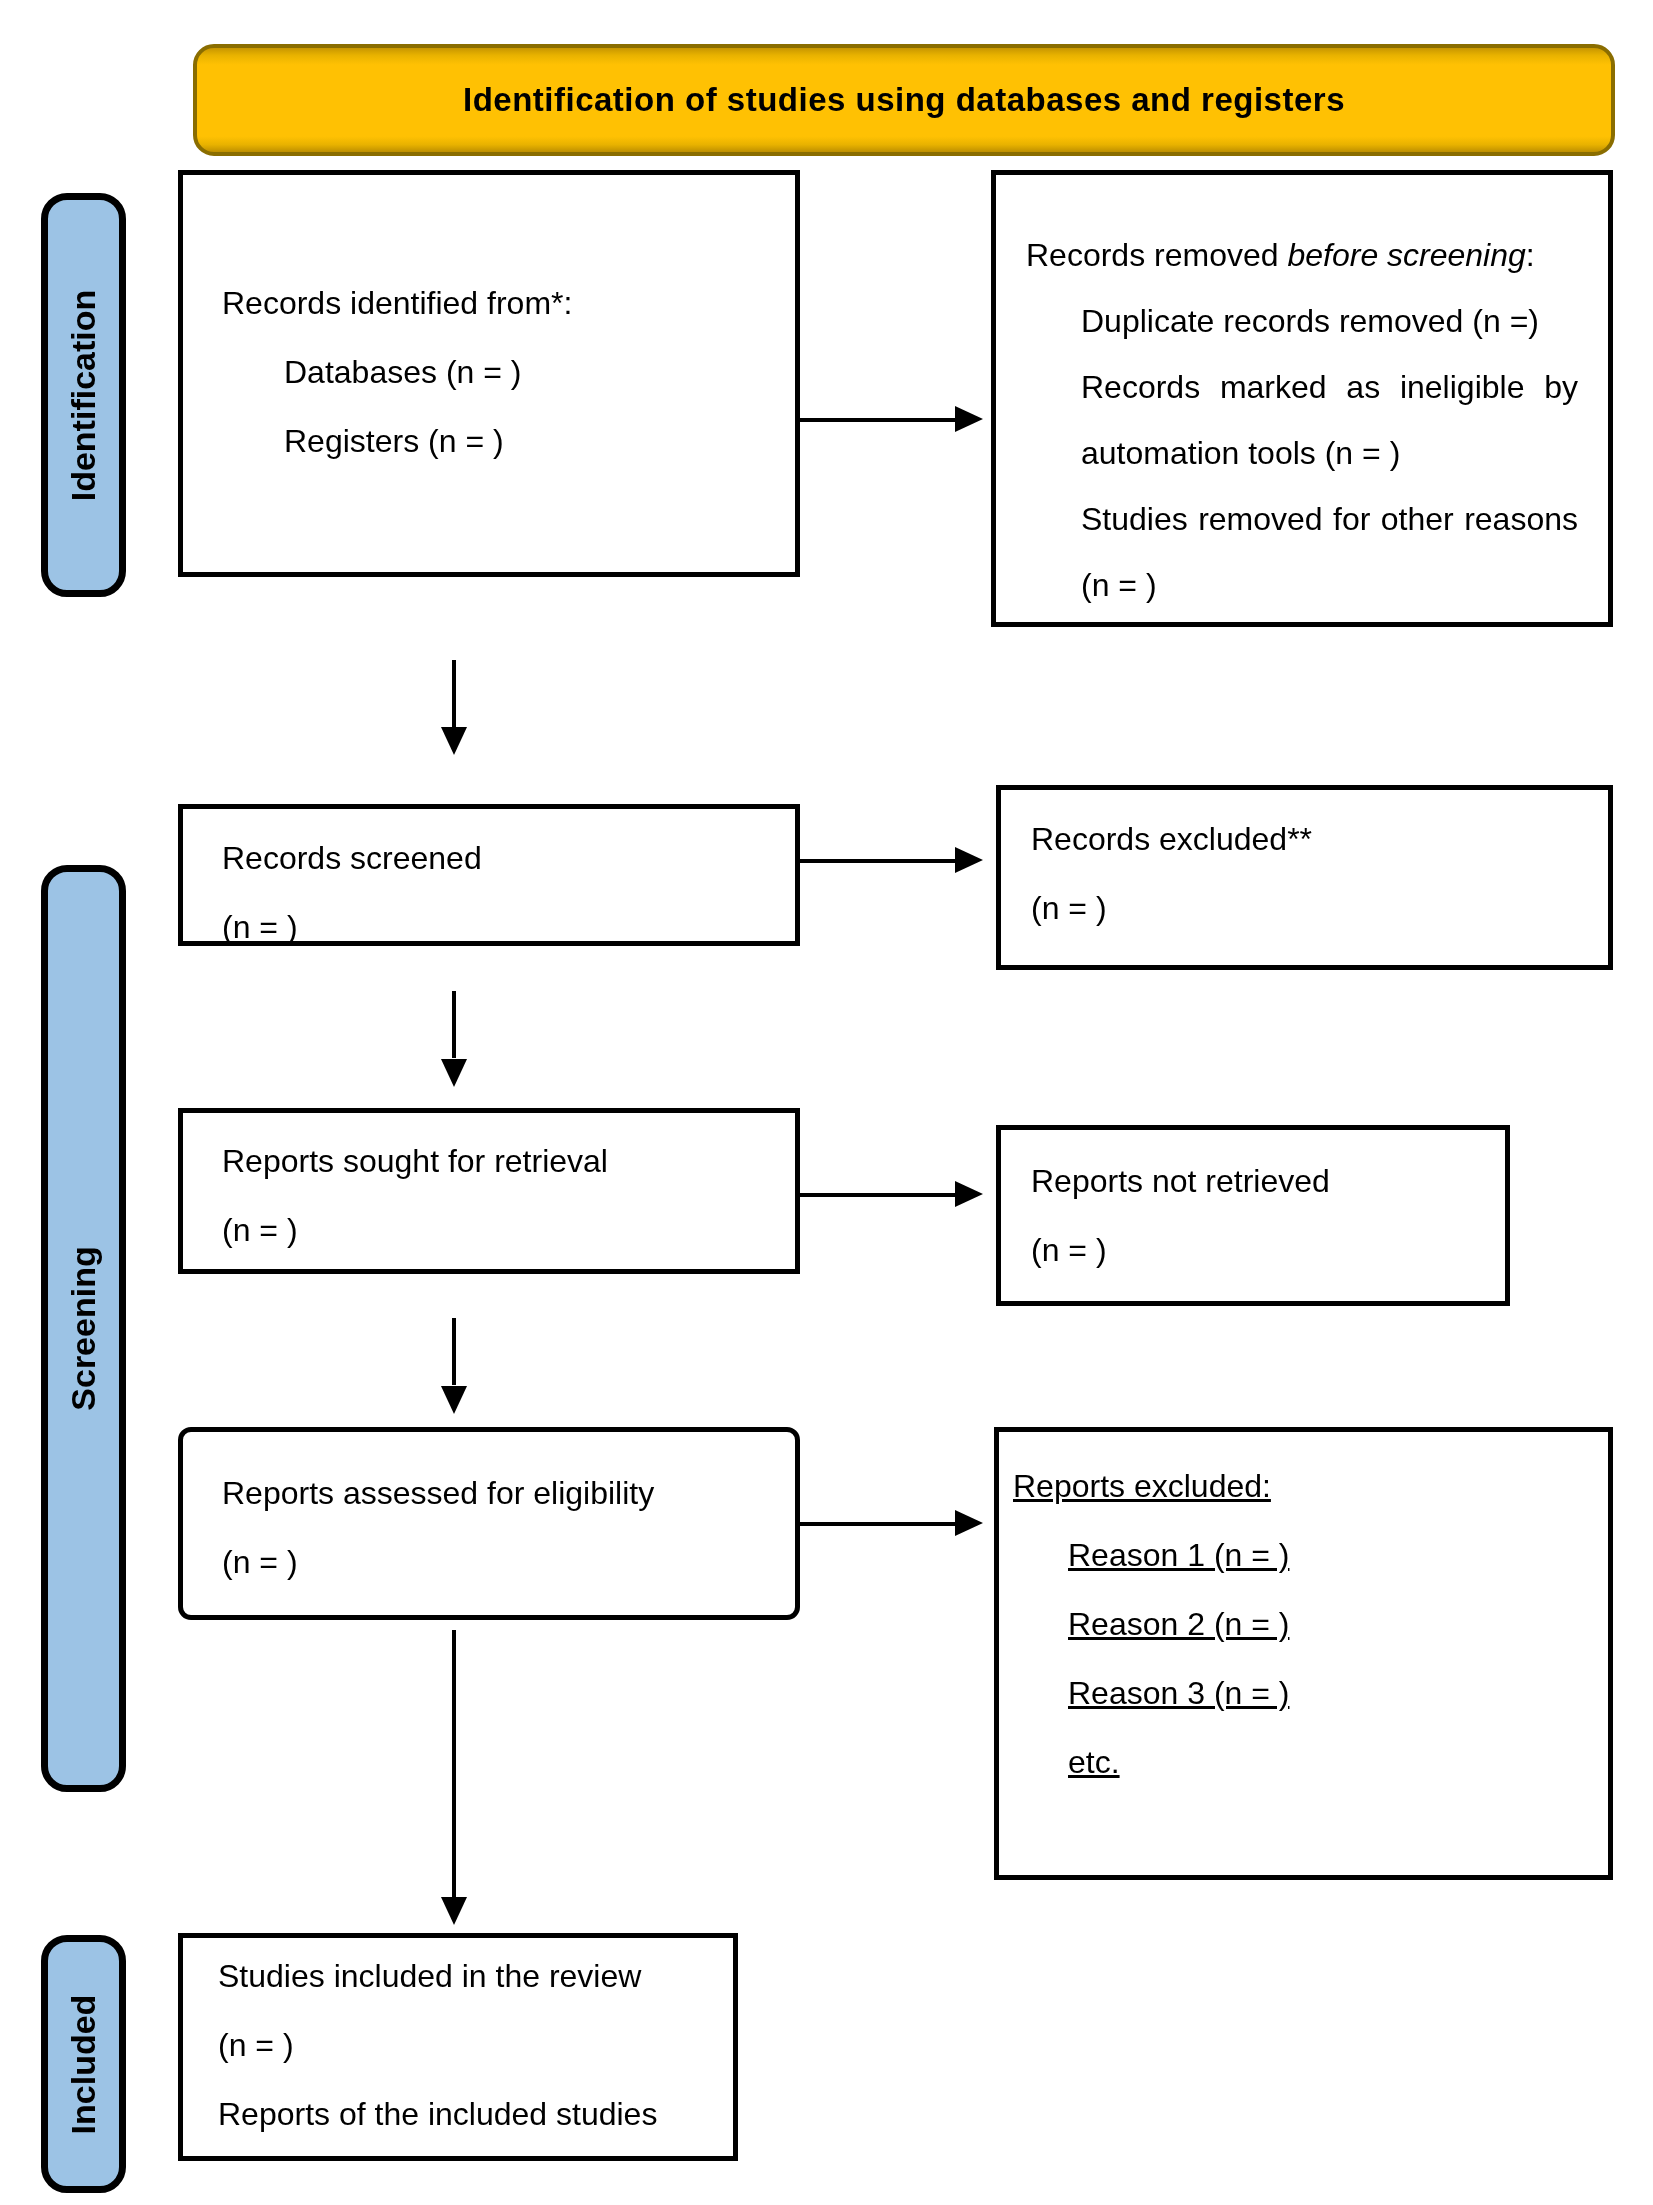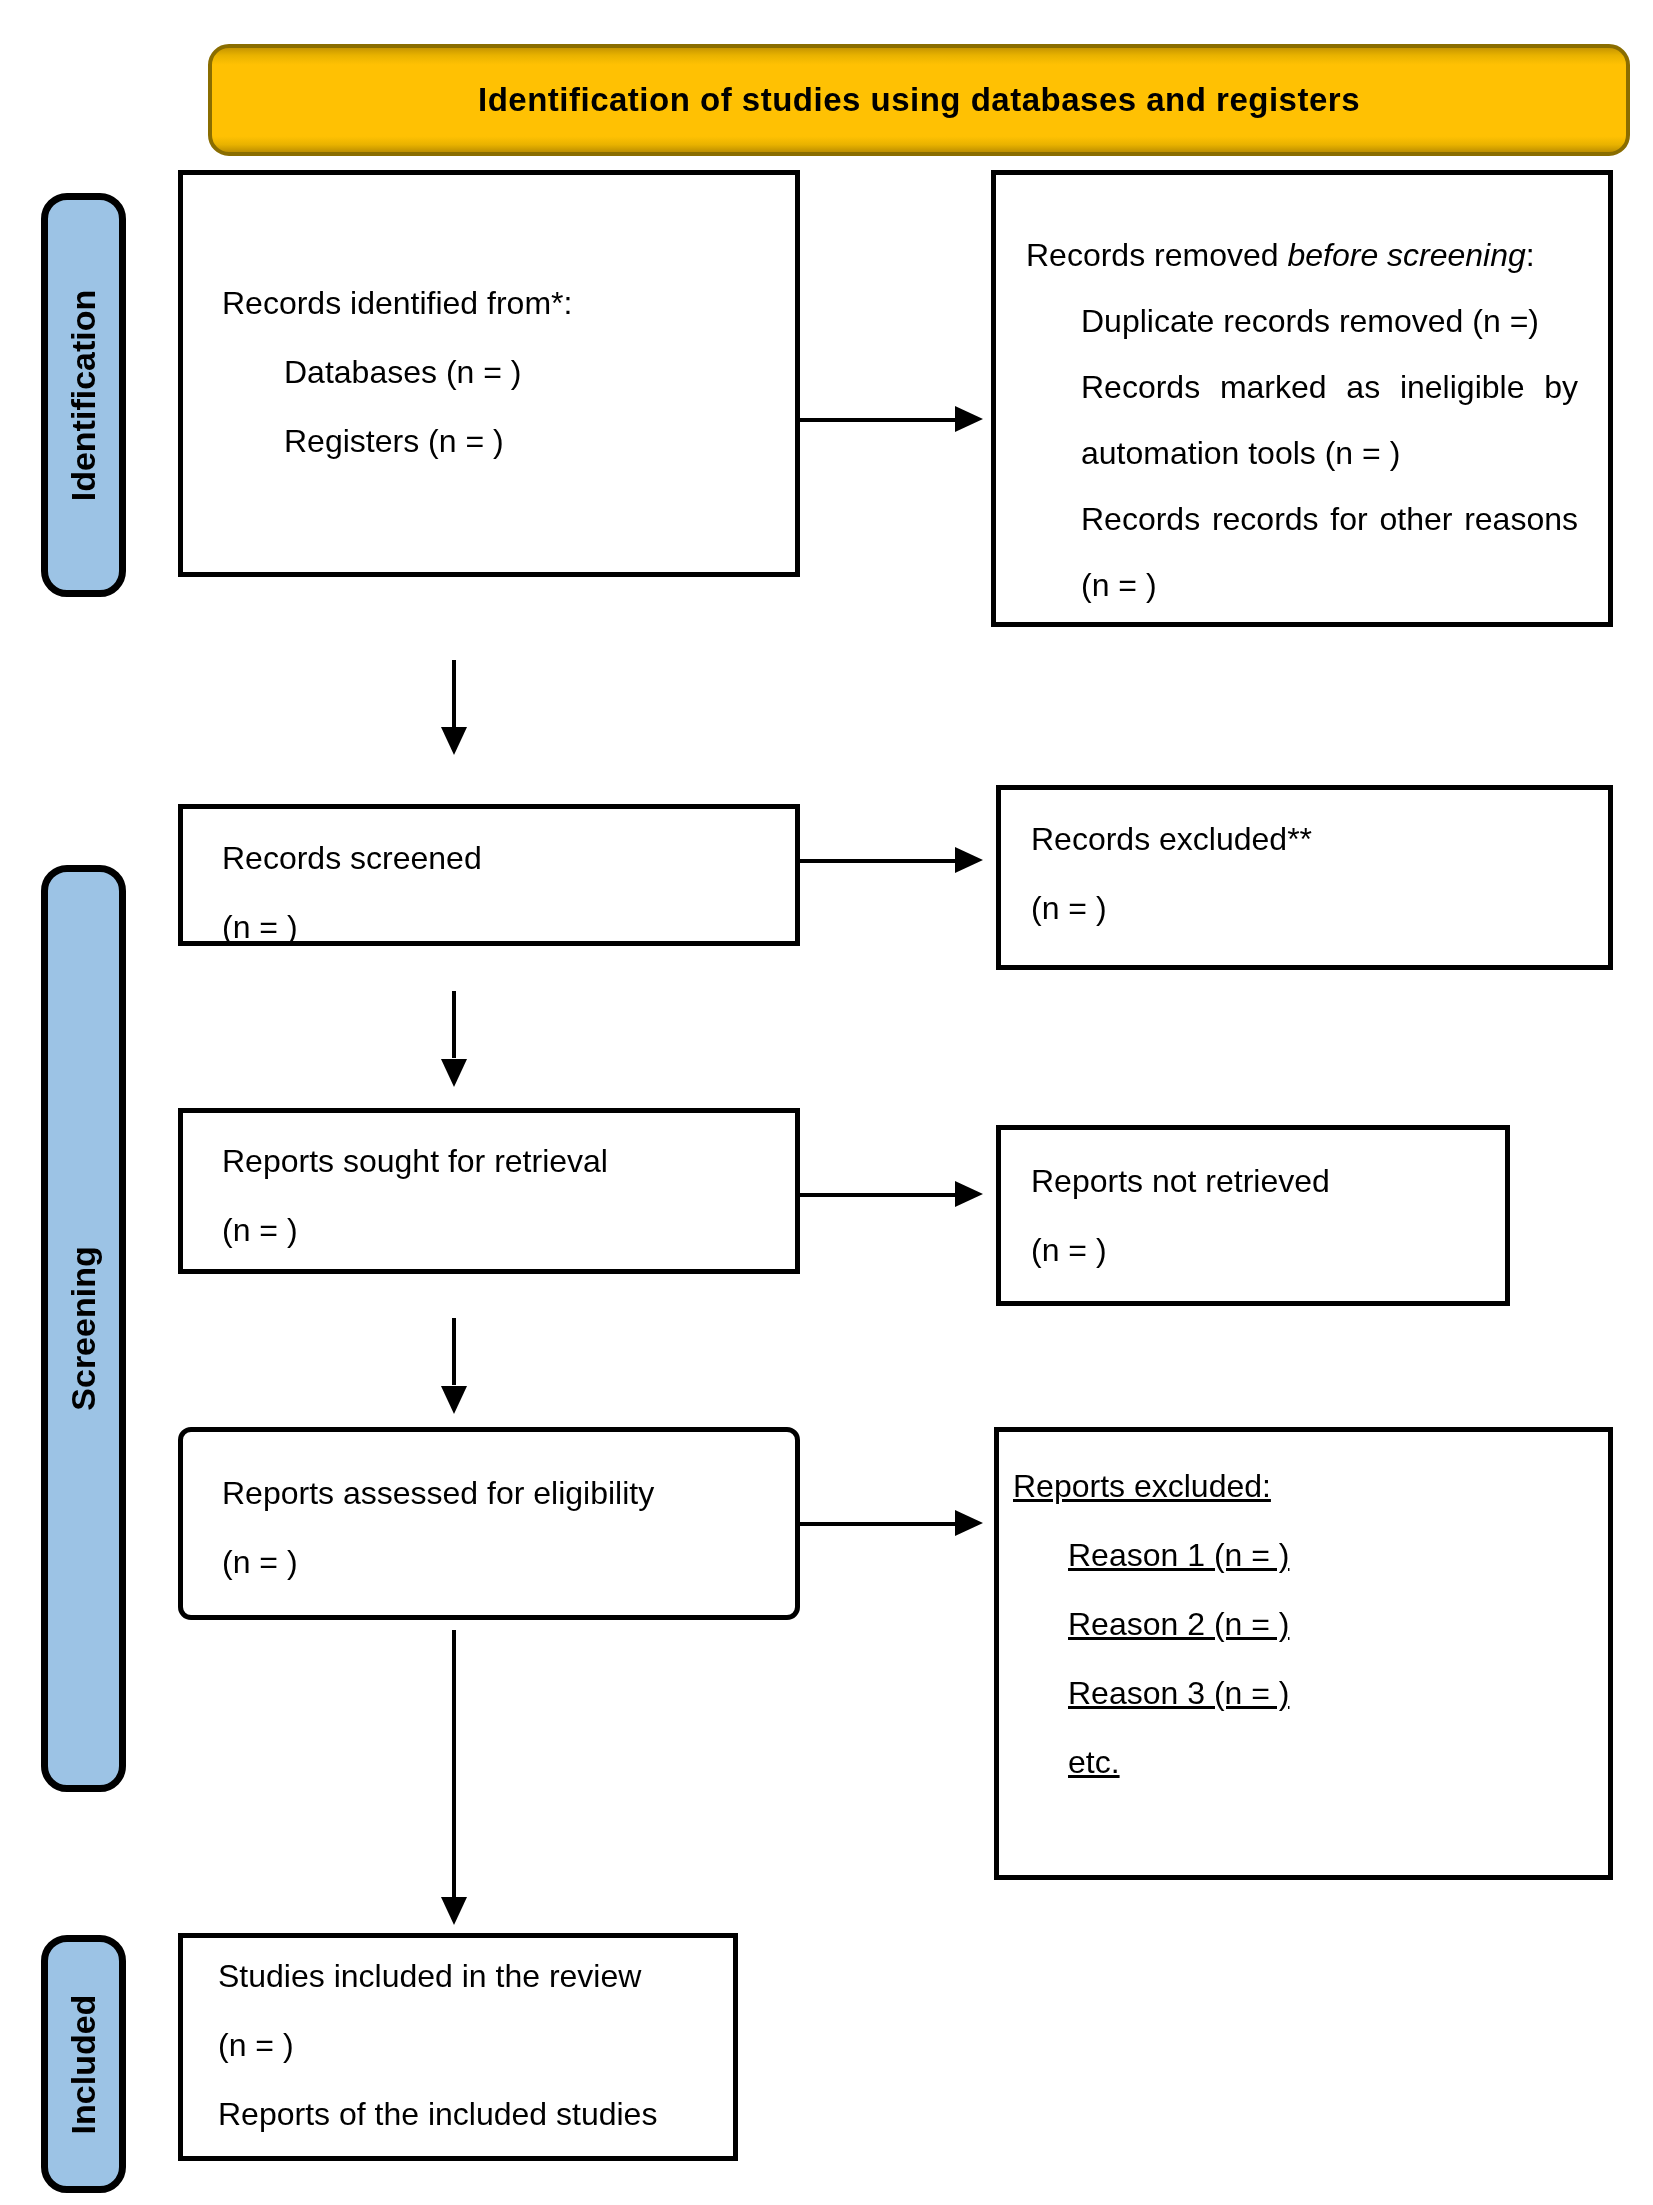--- a/index.html
+++ b/index.html
@@ -6,21 +6,21 @@
   #canvas{
     position:relative; width:1653px; height:2205px; background:#ffffff;
     font-family:"Liberation Sans", sans-serif; color:#000;
   }
   
   .banner{
     position:absolute; left:193px; top:44px; width:1422px; height:112px;
     box-sizing:border-box; border:4px solid #8A6D00; border-radius:21px;
     background:linear-gradient(180deg,#C79600 0%,#E8B200 7%,#FFC103 16%,#FFC103 85%,#E8B200 93%,#BE8F00 100%);
     display:flex; align-items:center; justify-content:center;
-    font-size:33px; font-weight:bold; letter-spacing:0.5px;margin-left:15px;
+    font-size:33px; font-weight:bold; letter-spacing:0.5px;
   }
   
   .stage{
     position:absolute; left:41px; width:85px; box-sizing:border-box;
     background:#9CC3E5; border:7px solid #000; border-radius:26px;
     display:flex; align-items:center; justify-content:center; overflow:visible;
   }
   .stage span{
     transform:rotate(-90deg); white-space:nowrap;
     font-size:34px; font-weight:bold;
@@ -67,21 +67,21 @@
     <div class="indent">Databases (n = )</div>
     <div class="indent">Registers (n = )</div>
   </div>
 
   <div class="box boxR" style="left:991px;top:170px;width:622px;height:457px;padding:47px 30px 0 30px;line-height:66px;">
     <div>
       <span>Records removed </span><span class="it">before screening</span><span>:</span>
     </div>
     <div class="indent justify">Duplicate records removed (n =)</div>
     <div class="indent justify">Records marked as ineligible by automation tools (n = )</div>
-    <div class="indent justify">Records records for other reasons (n = )</div>
+    <div class="indent justify">Studies removed for other reasons (n = )</div>
   </div>
 
   <div class="box" style="left:178px;top:804px;width:622px;height:142px;padding:15px 32px 0 39px;">
     <div>Records screened</div>
     <div>(n = )</div>
   </div>
 
   <div class="box boxR" style="left:996px;top:785px;width:617px;height:185px;padding:15px 30px 0 30px;">
     <div>Records excluded**</div>
     <div>(n = )</div>

